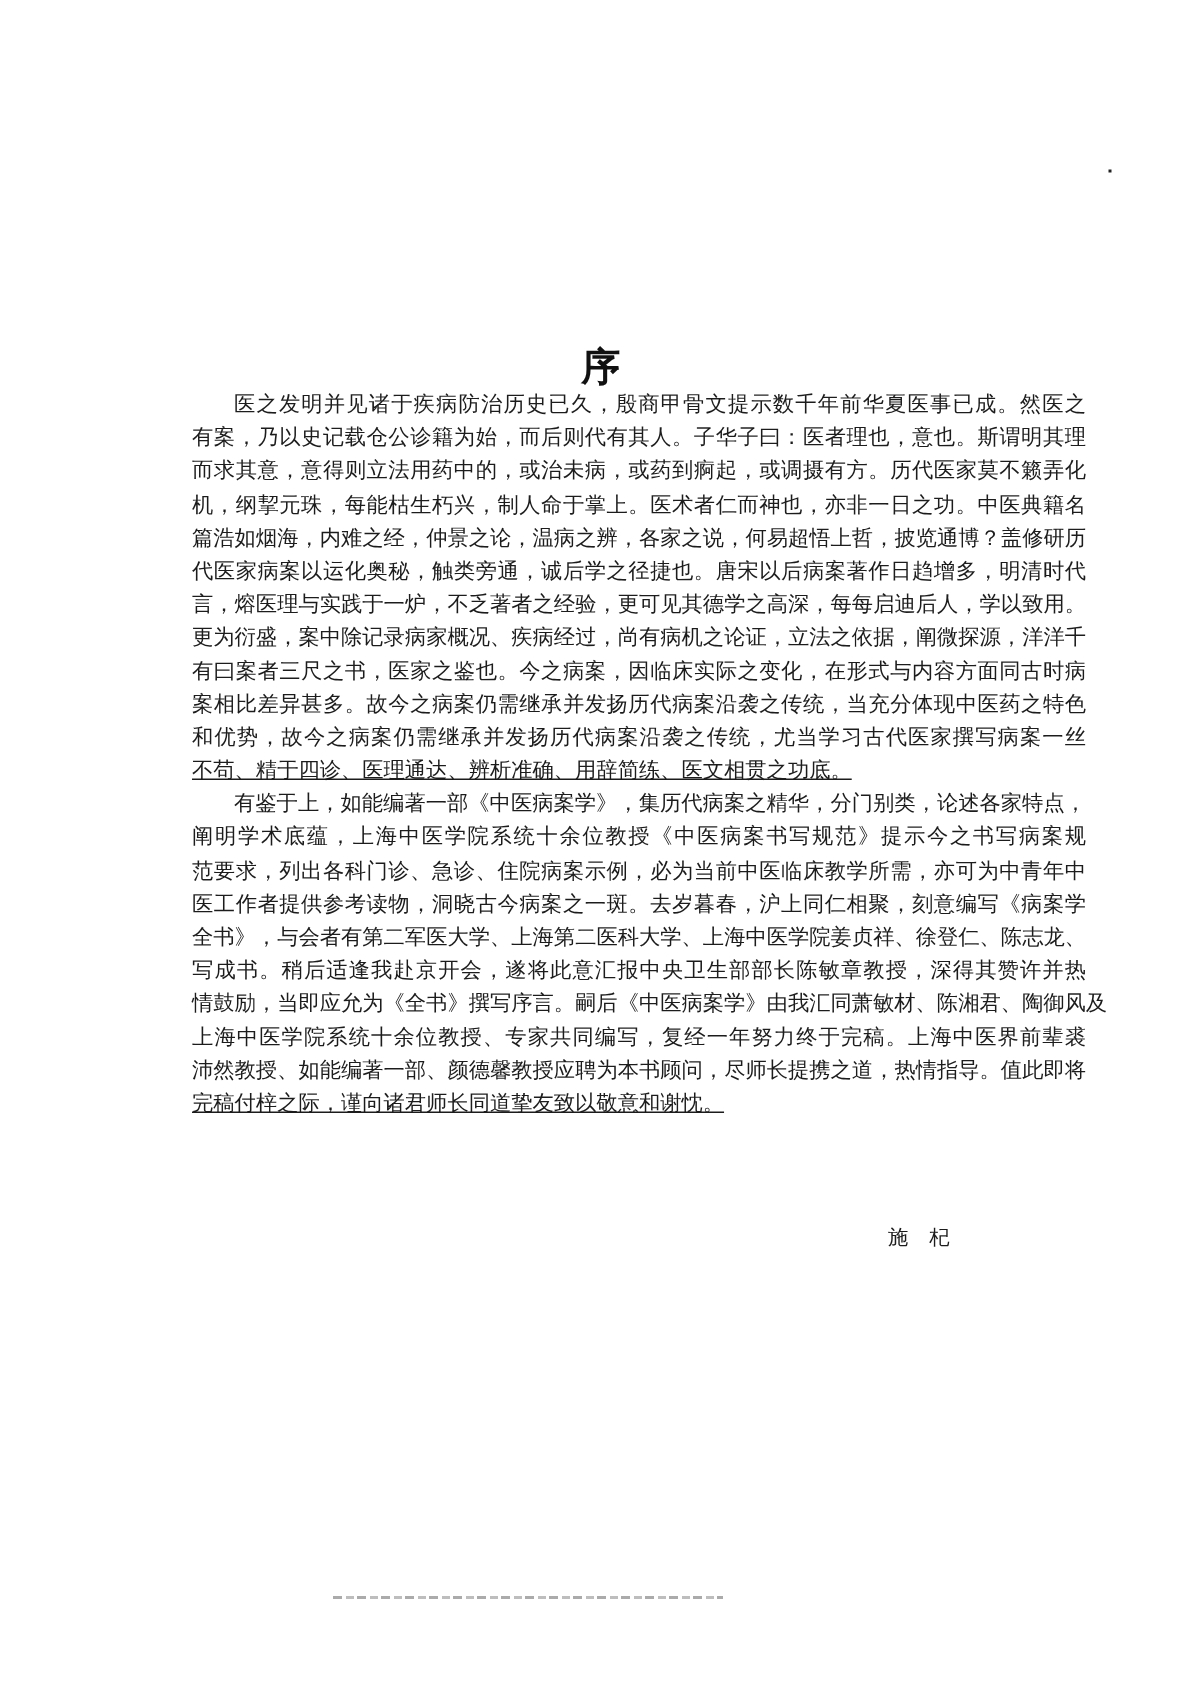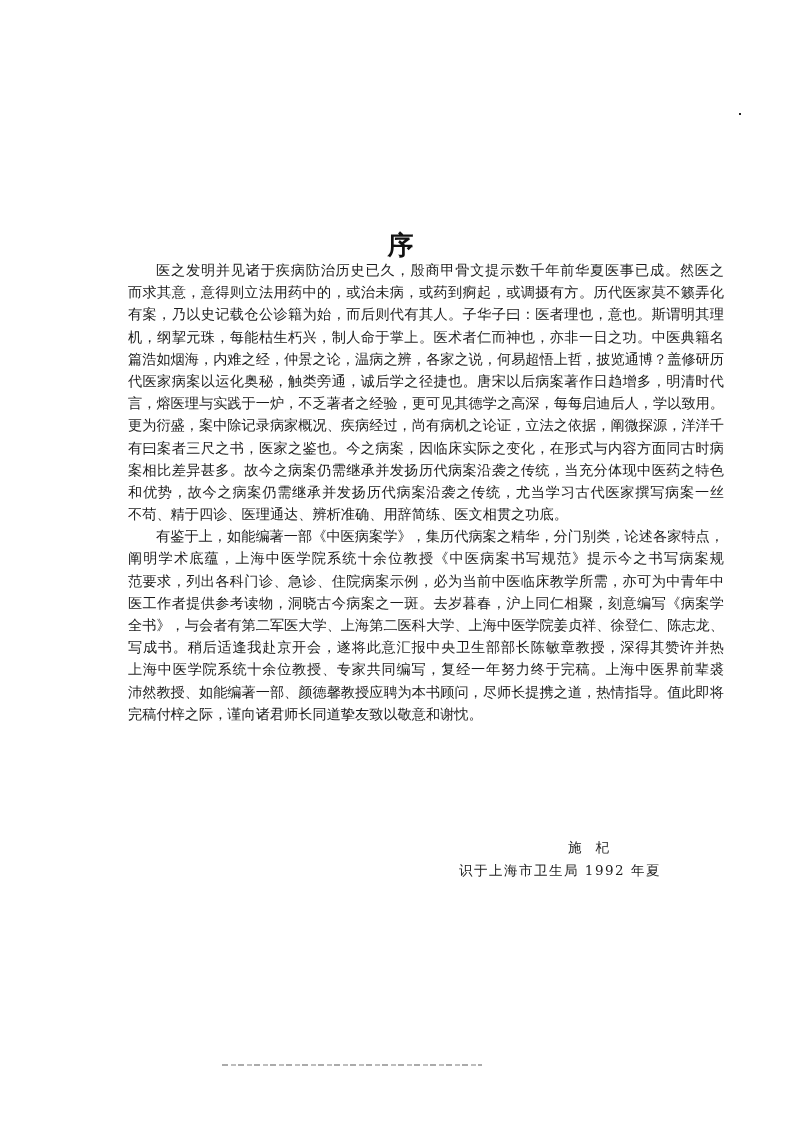--- a/index.html
+++ b/index.html
@@ -37,30 +37,30 @@
       height: 22.2px;
       line-height: 22.2px;
       font-size: 14.2px;
       white-space: nowrap;
       text-align: justify;
       text-align-last: justify;
       color: #1c1c1c;
     }
     .line.last {
       text-align-last: left;
+      text-decoration: underline;
     }
     .line.indent {
       padding-left: 28px;
     }
     .signature {
       position: absolute;
-      left: 446px;
+      left: 470px;
       top: 814px;
       width: 260px;
-      margin-top: 22px;
     }
     .sig-name {
       display: block;
       padding-left: 122px;
       font-size: 13.5px;
       line-height: 22px;
       letter-spacing: 14px;
       color: #1c1c1c;
     }
     .sig-place {
@@ -92,43 +92,43 @@
 </head>
 <body>
 
 <div class="corner-dot"></div>
 
 <h1 class="page-title">序</h1>
 
 <div class="body-text">
   <div>
     <span class="line indent">医之发明并见诸于疾病防治历史已久，殷商甲骨文提示数千年前华夏医事已成。然医之</span>
+    <span class="line">有案，乃以史记载仓公诊籍为始，而后则代有其人。子华子曰：医者理也，意也。斯谓明其理</span>
     <span class="line">而求其意，意得则立法用药中的，或治未病，或药到痾起，或调摄有方。历代医家莫不籁弄化</span>
-    <span class="line">有案，乃以史记载仓公诊籍为始，而后则代有其人。子华子曰：医者理也，意也。斯谓明其理</span>
     <span class="line">机，纲挈元珠，每能枯生朽兴，制人命于掌上。医术者仁而神也，亦非一日之功。中医典籍名</span>
     <span class="line">篇浩如烟海，内难之经，仲景之论，温病之辨，各家之说，何易超悟上哲，披览通博？盖修研历</span>
     <span class="line">代医家病案以运化奥秘，触类旁通，诚后学之径捷也。唐宋以后病案著作日趋增多，明清时代</span>
     <span class="line">言，熔医理与实践于一炉，不乏著者之经验，更可见其德学之高深，每每启迪后人，学以致用。</span>
     <span class="line">更为衍盛，案中除记录病家概况、疾病经过，尚有病机之论证，立法之依据，阐微探源，洋洋千</span>
     <span class="line">有曰案者三尺之书，医家之鉴也。今之病案，因临床实际之变化，在形式与内容方面同古时病</span>
     <span class="line">案相比差异甚多。故今之病案仍需继承并发扬历代病案沿袭之传统，当充分体现中医药之特色</span>
     <span class="line">和优势，故今之病案仍需继承并发扬历代病案沿袭之传统，尤当学习古代医家撰写病案一丝</span>
     <span class="line last">不苟、精于四诊、医理通达、辨析准确、用辞简练、医文相贯之功底。</span>
   </div>
   <div>
     <span class="line indent">有鉴于上，如能编著一部《中医病案学》，集历代病案之精华，分门别类，论述各家特点，</span>
     <span class="line">阐明学术底蕴，上海中医学院系统十余位教授《中医病案书写规范》提示今之书写病案规</span>
     <span class="line">范要求，列出各科门诊、急诊、住院病案示例，必为当前中医临床教学所需，亦可为中青年中</span>
     <span class="line">医工作者提供参考读物，洞晓古今病案之一斑。去岁暮春，沪上同仁相聚，刻意编写《病案学</span>
     <span class="line">全书》，与会者有第二军医大学、上海第二医科大学、上海中医学院姜贞祥、徐登仁、陈志龙、</span>
     <span class="line">写成书。稍后适逢我赴京开会，遂将此意汇报中央卫生部部长陈敏章教授，深得其赞许并热</span>
+    <span class="line">情鼓励，当即应允为《全书》撰写序言。嗣后《中医病案学》由我汇同萧敏材、陈湘君、陶御风及</span>
     <span class="line">上海中医学院系统十余位教授、专家共同编写，复经一年努力终于完稿。上海中医界前辈裘</span>
     <span class="line">沛然教授、如能编著一部、颜德馨教授应聘为本书顾问，尽师长提携之道，热情指导。值此即将</span>
     <span class="line last">完稿付梓之际，谨向诸君师长同道挚友致以敬意和谢忱。</span>
   </div>
 </div>
 
 <div class="signature">
   <span class="sig-name">施杞</span>
-  <span class="sig-place">识于上海市卫生局 1992 年夏</span>
 </div>
 
 <div class="scan-artifact"></div>
 
 </body></html>

